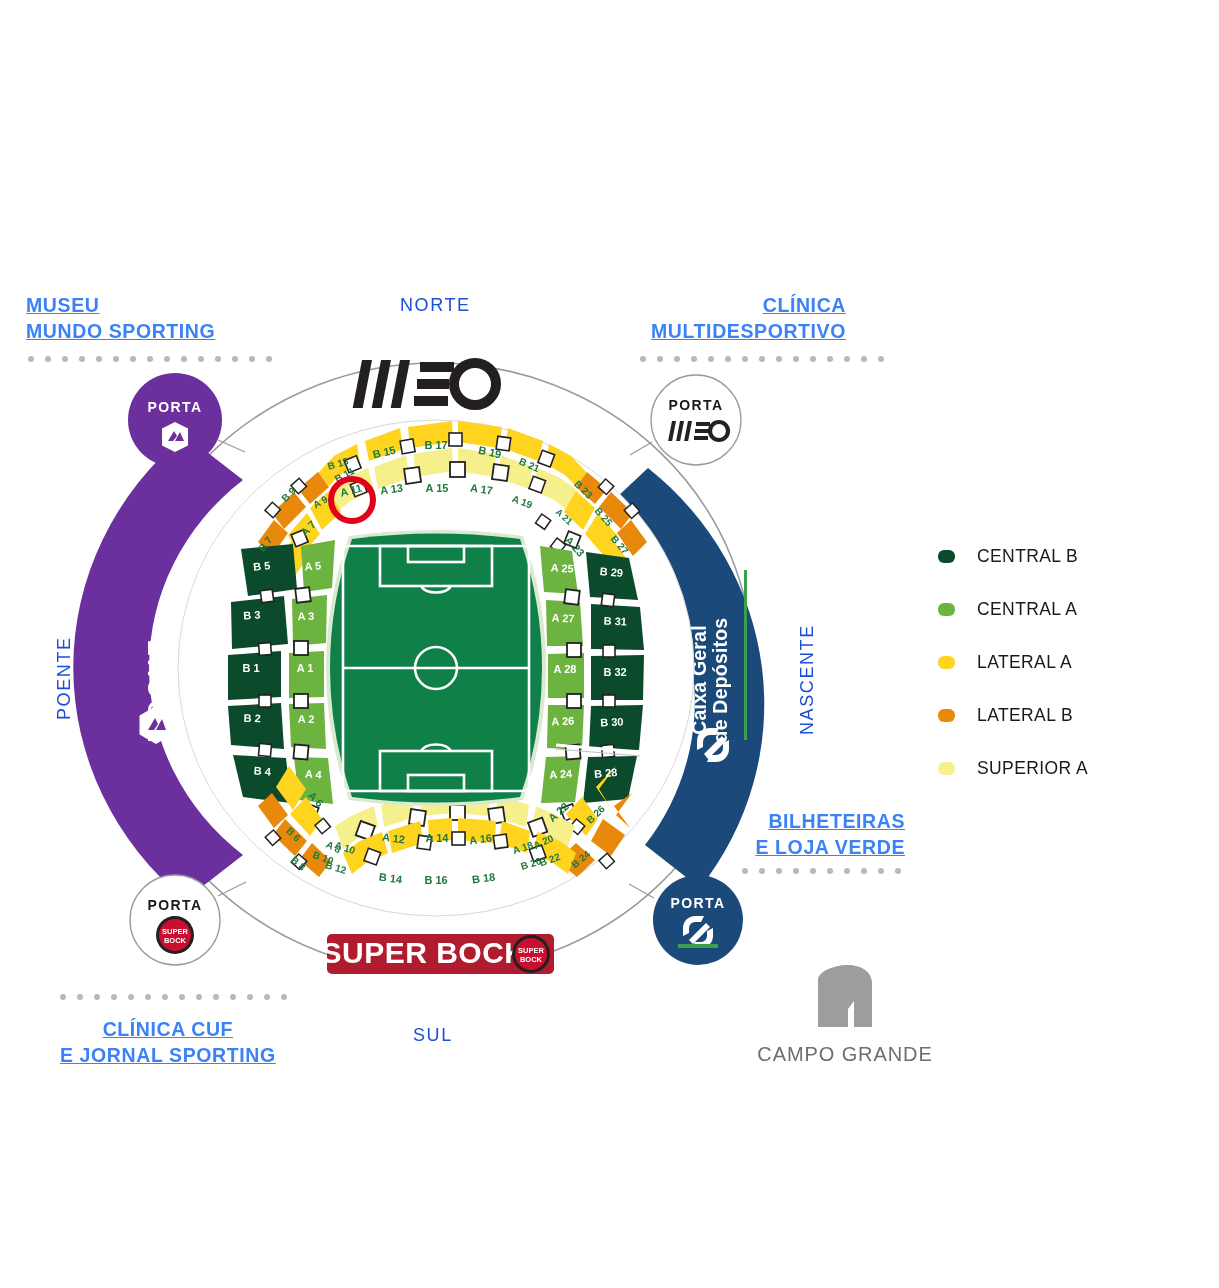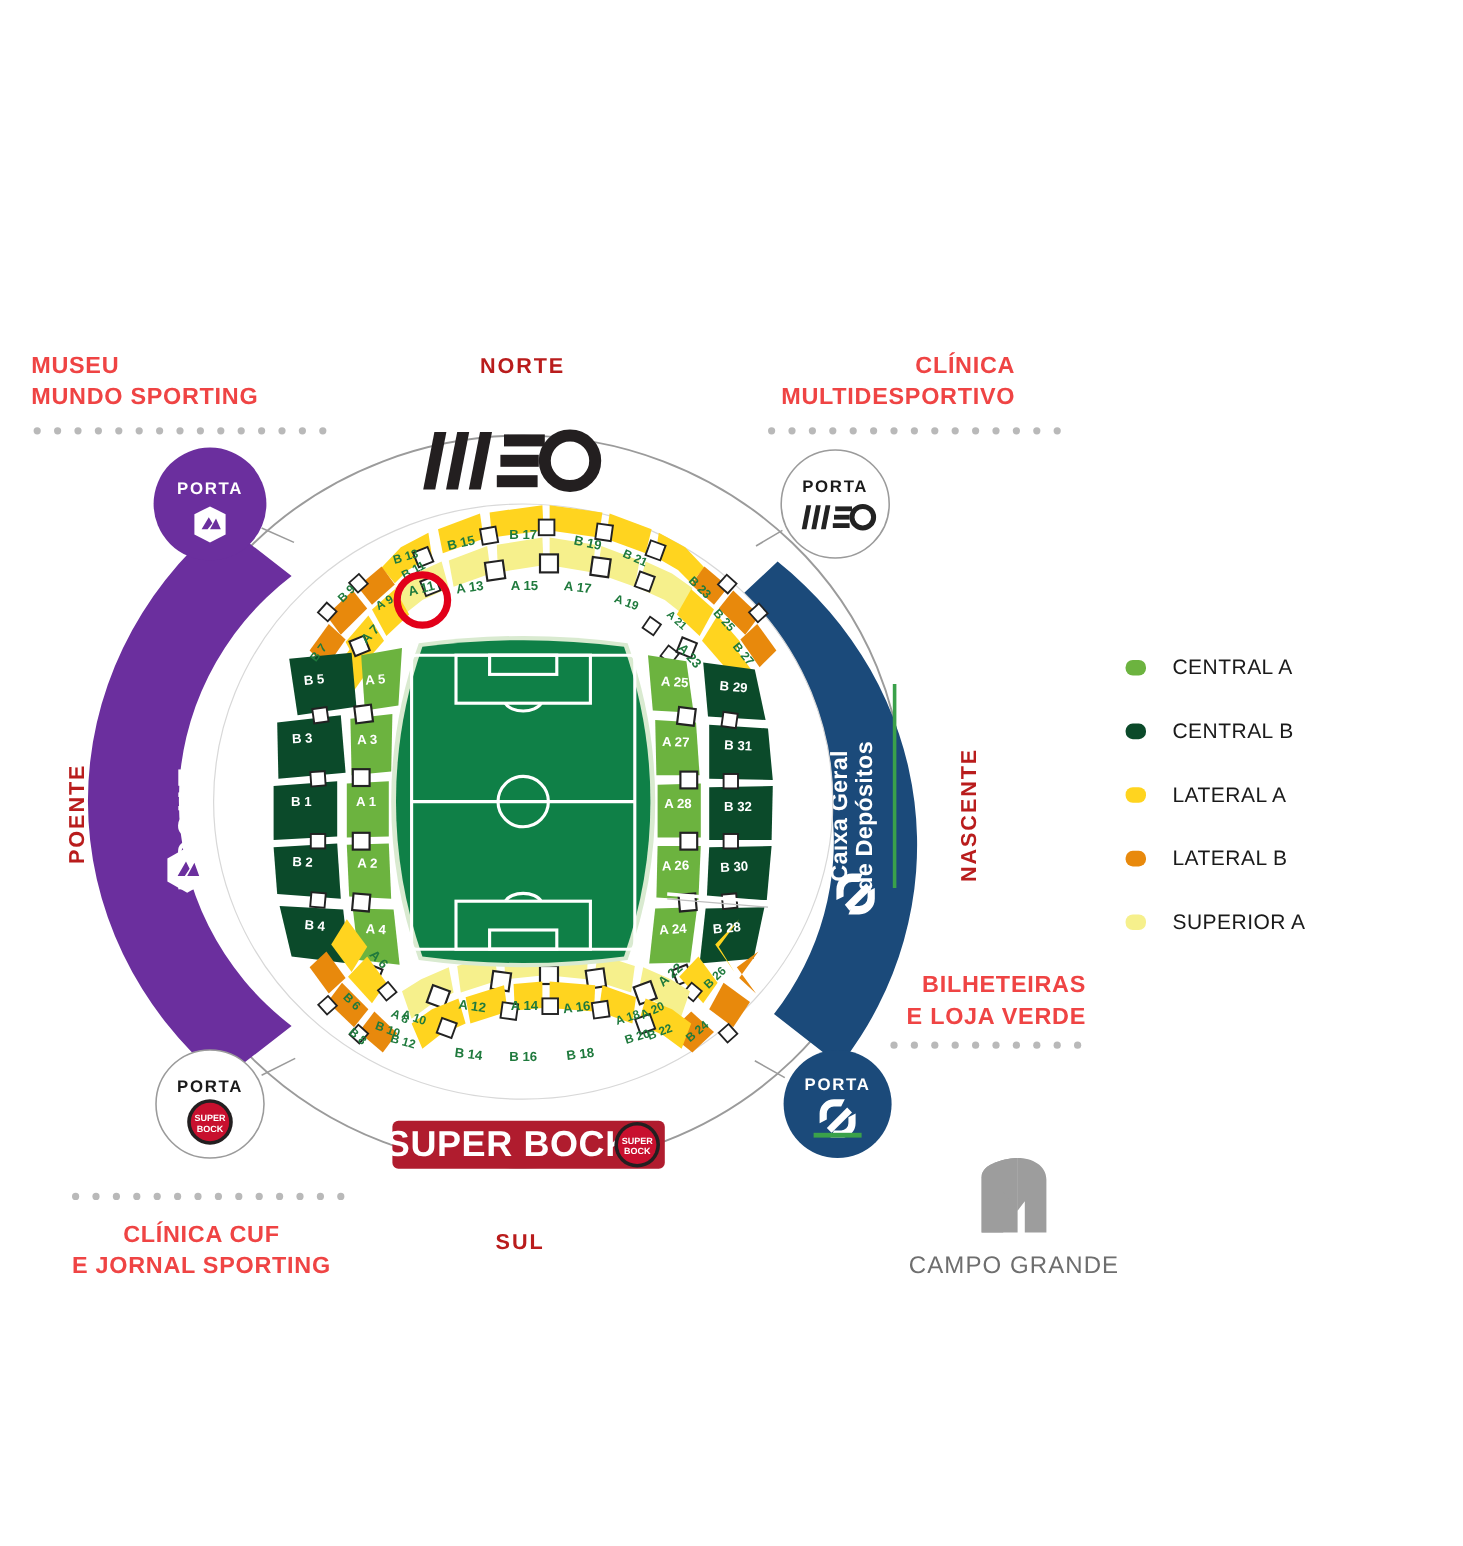--- a/index.html
+++ b/index.html
@@ -5,26 +5,26 @@
 <style>
   html,body{margin:0;padding:0;background:#ffffff;}
   body{
     width:1219px;height:1288px;position:relative;overflow:hidden;
     font-family:"Liberation Sans","DejaVu Sans",sans-serif;
     -webkit-font-smoothing:antialiased;
   }
   #stage{position:absolute;left:0;top:0;width:1219px;height:1288px;}
 
   
-  .poi{position:absolute;color:#ef4444;font-size:19.5px;font-weight:700;letter-spacing:.6px;line-height:26px;}
+  .poi{position:absolute;color:#3b82f6;font-size:19.5px;font-weight:700;letter-spacing:.6px;line-height:26px;text-decoration:underline;}
   .poi.right{text-align:right;}
   .dots{position:absolute;height:6px;}
   .dots i{display:inline-block;width:6px;height:6px;border-radius:50%;background:#b9b9b9;margin-right:11px;vertical-align:top;}
 
-  .compass{position:absolute;color:#b91c1c;font-size:18px;font-weight:700;letter-spacing:1.6px;}
+  .compass{position:absolute;color:#1d4ed8;font-size:18px;font-weight:400;letter-spacing:1.6px;}
   .compass.vert{writing-mode:vertical-rl;transform:rotate(180deg);transform-origin:center;}
 
   
   #legend{position:absolute;left:938px;top:530px;width:260px;}
   .leg-row{display:flex;align-items:center;height:53px;}
   .leg-dot{width:17px;height:13px;border-radius:6px;flex:0 0 auto;}
   .leg-label{margin-left:22px;font-size:17.5px;letter-spacing:.4px;color:#1a1a1a;}
 
   
   #metro{position:absolute;left:755px;top:963px;width:180px;text-align:center;}
@@ -444,26 +444,26 @@
         <circle r="19" fill="#231f20"></circle>
         <circle r="16" fill="#c8102e"></circle>
         <text y="-1" fill="#ffffff" font-family="Liberation Sans, sans-serif" font-size="7.5" font-weight="700" text-anchor="middle" id="sb2">SUPER</text>
         <text y="8" fill="#ffffff" font-family="Liberation Sans, sans-serif" font-size="7.5" font-weight="700" text-anchor="middle" id="sb3">BOCK</text>
       </g>
     </g>
   </svg>
 
   <div id="legend">
     <div class="leg-row">
+      <span class="leg-dot" style="background: rgb(11, 74, 42);"></span>
+      <span class="leg-label">CENTRAL B</span>
+    </div>
+    <div class="leg-row">
       <span class="leg-dot" style="background: rgb(108, 179, 63);"></span>
       <span class="leg-label">CENTRAL A</span>
-    </div>
-    <div class="leg-row">
-      <span class="leg-dot" style="background: rgb(11, 74, 42);"></span>
-      <span class="leg-label">CENTRAL B</span>
     </div>
     <div class="leg-row">
       <span class="leg-dot" style="background: rgb(255, 212, 31);"></span>
       <span class="leg-label">LATERAL A</span>
     </div>
     <div class="leg-row">
       <span class="leg-dot" style="background: rgb(232, 137, 12);"></span>
       <span class="leg-label">LATERAL B</span>
     </div>
     <div class="leg-row">

